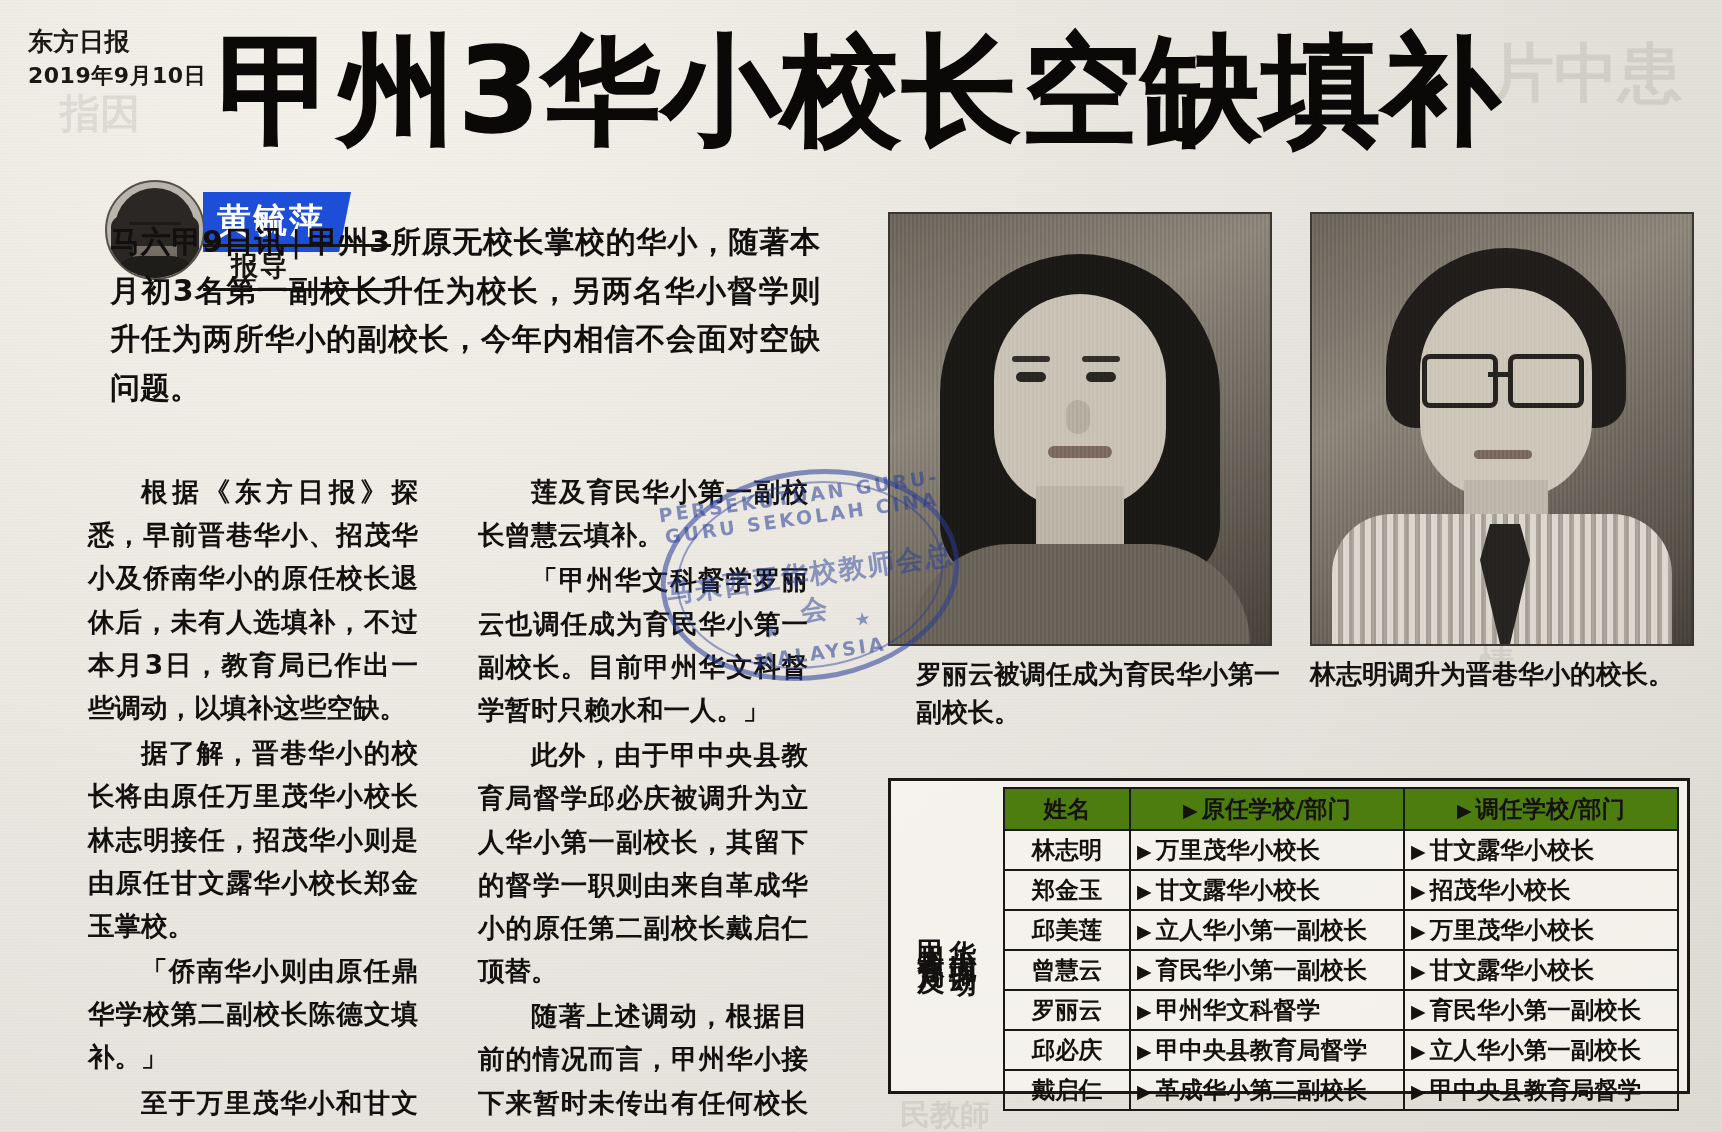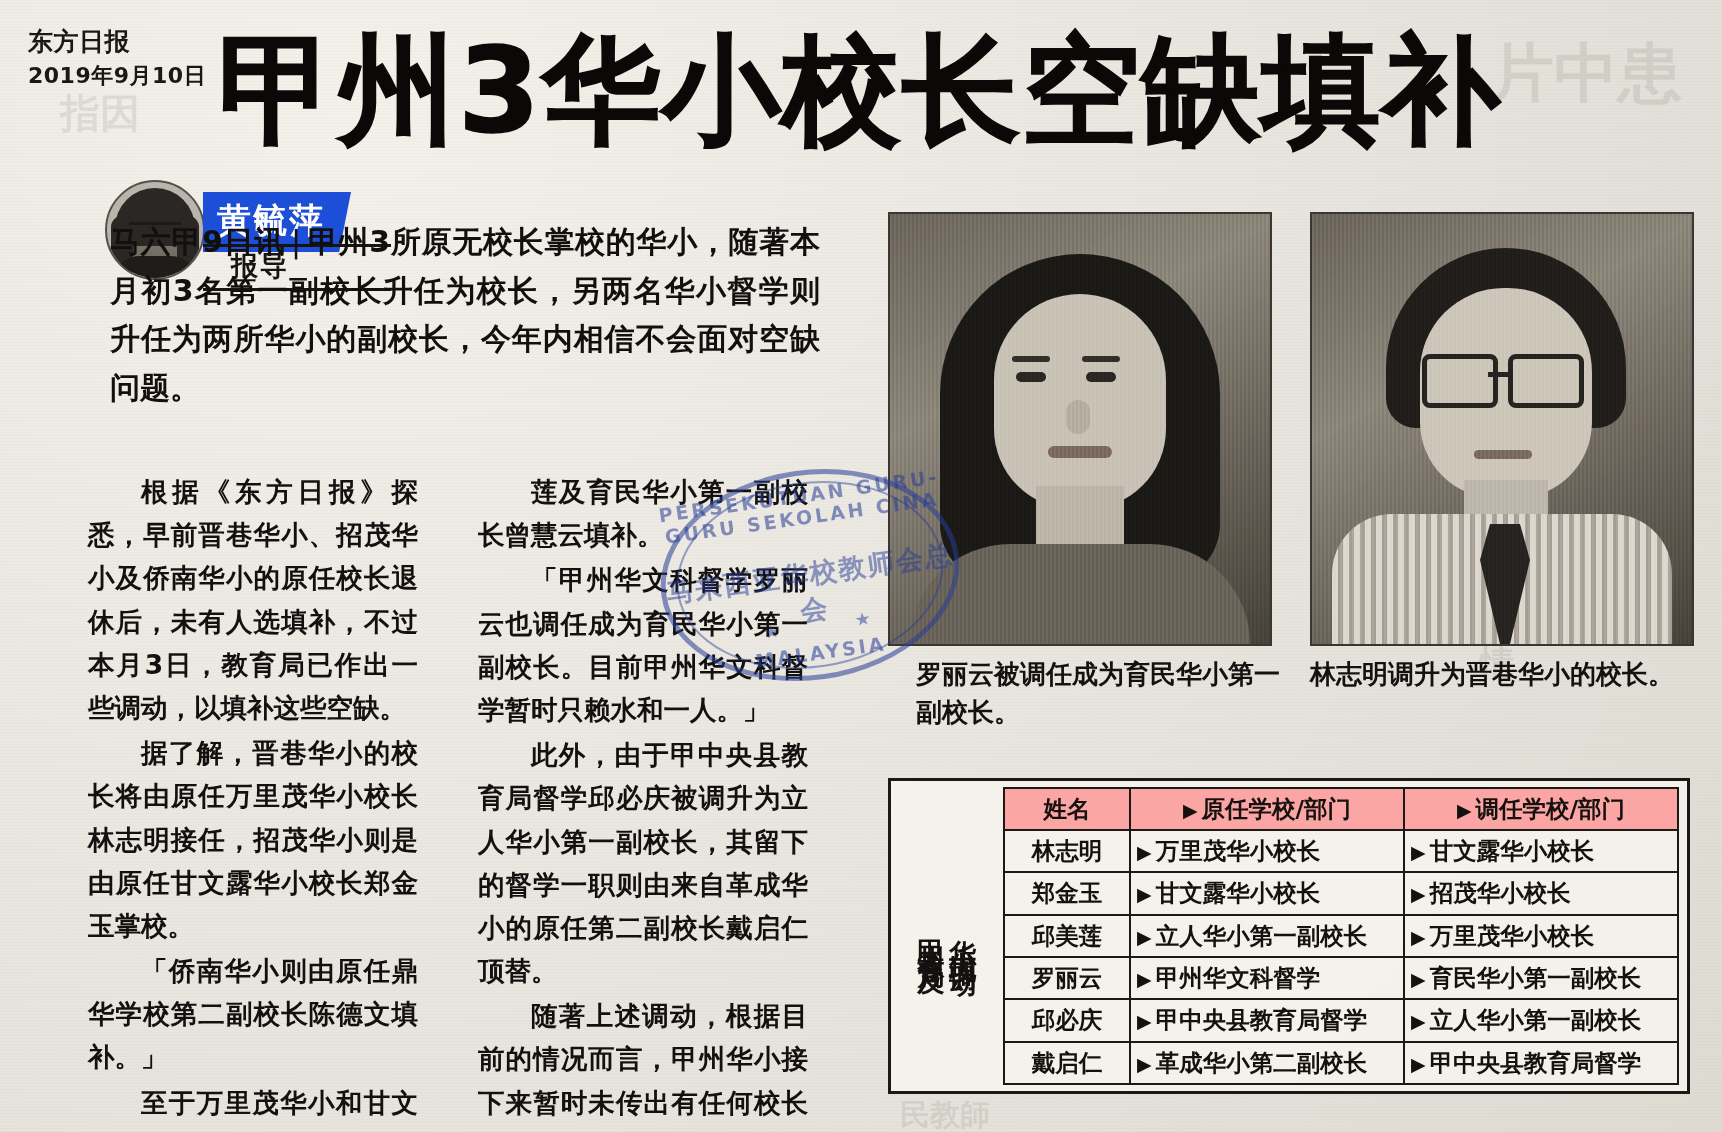--- a/index.html
+++ b/index.html
@@ -175,21 +175,21 @@
   .vtxt{
     writing-mode:vertical-rl;
     font-size:27px;font-weight:800;letter-spacing:6px;color:#141211;
     line-height:1.1;
   }
   .panel table{
     border-collapse:collapse;flex:1;margin:6px 8px 6px 0;
     font-size:23.5px;font-weight:700;
   }
   .panel th{
-    background:#fca5a5;border:2px solid #1b1916;padding:4px 6px;
+    background:#4d7c0f;border:2px solid #1b1916;padding:4px 6px;
     font-weight:800;font-size:23.5px;text-align:center;
   }
   .panel td{
     border:2px solid #1b1916;padding:3px 6px;white-space:nowrap;
   }
   .panel td.name{text-align:center;width:112px;}
   .arrow{font-size:19px;padding-right:4px;}
   
   .stamp{
     position:absolute;left:660px;top:470px;width:300px;height:210px;
@@ -328,20 +328,25 @@
         <td class="name">郑金玉</td>
         <td><span class="arrow">▶</span><span>甘文露华小校长</span></td>
         <td><span class="arrow">▶</span><span>招茂华小校长</span></td>
       </tr>
       <tr>
         <td class="name">邱美莲</td>
         <td><span class="arrow">▶</span><span>立人华小第一副校长</span></td>
         <td><span class="arrow">▶</span><span>万里茂华小校长</span></td>
       </tr>
       <tr>
+        <td class="name">曾慧云</td>
+        <td><span class="arrow">▶</span><span>育民华小第一副校长</span></td>
+        <td><span class="arrow">▶</span><span>甘文露华小校长</span></td>
+      </tr>
+      <tr>
         <td class="name">罗丽云</td>
         <td><span class="arrow">▶</span><span>甲州华文科督学</span></td>
         <td><span class="arrow">▶</span><span>育民华小第一副校长</span></td>
       </tr>
       <tr>
         <td class="name">邱必庆</td>
         <td><span class="arrow">▶</span><span>甲中央县教育局督学</span></td>
         <td><span class="arrow">▶</span><span>立人华小第一副校长</span></td>
       </tr>
       <tr>

